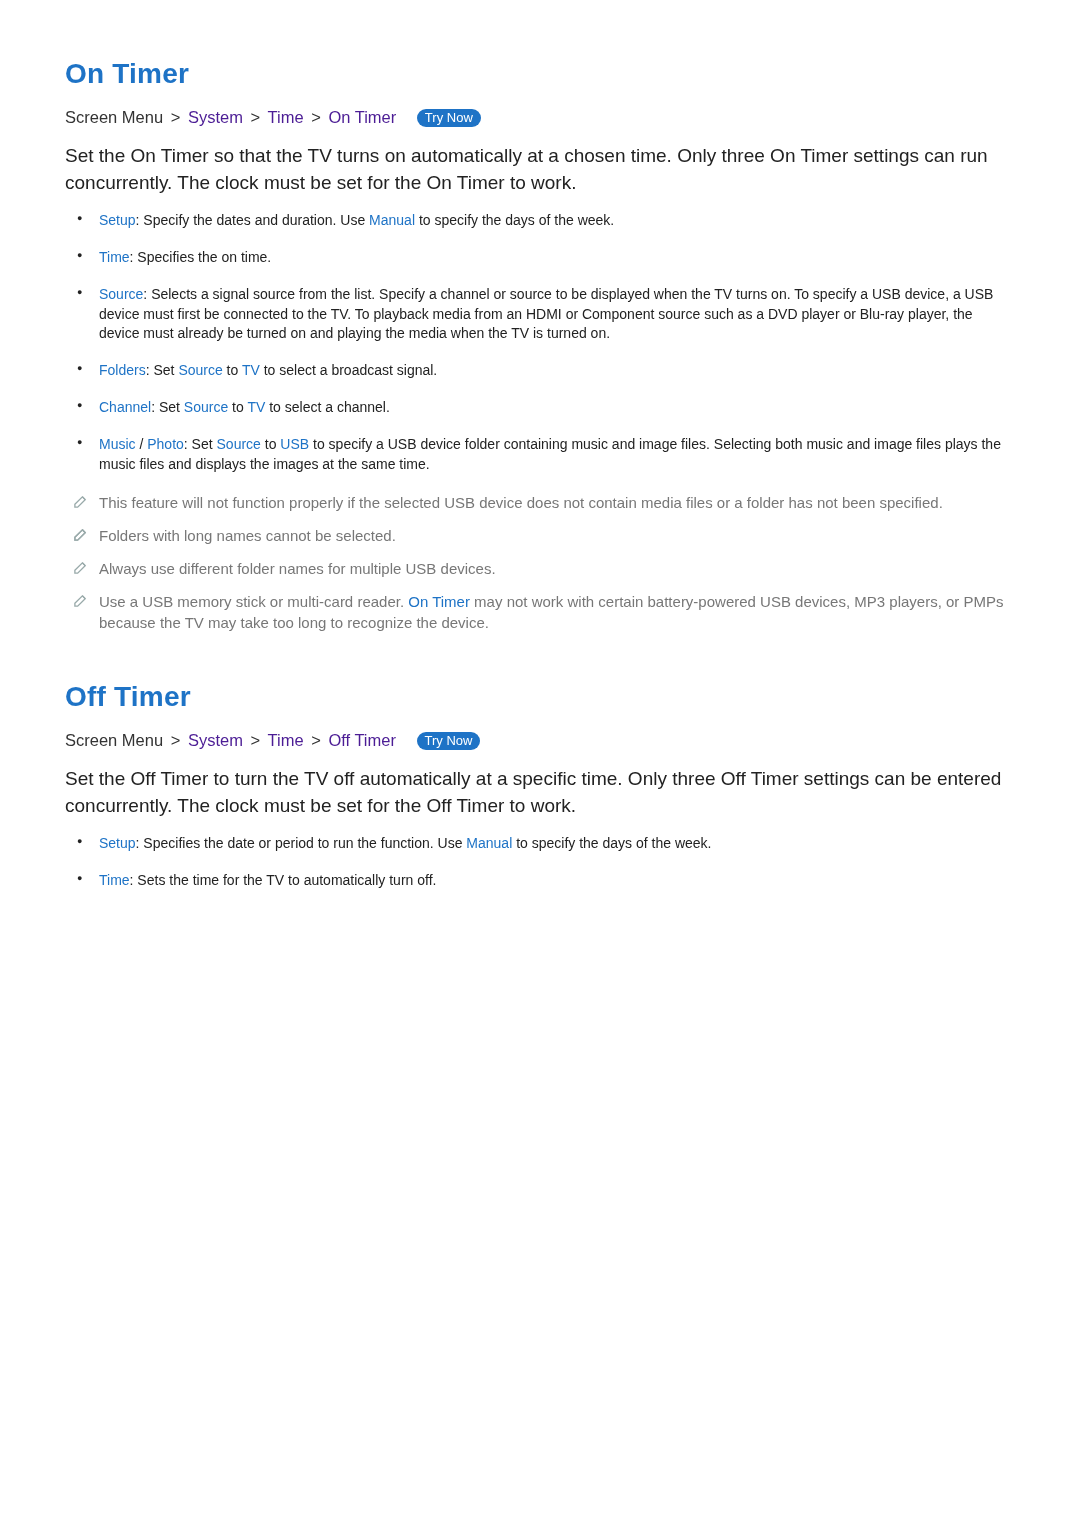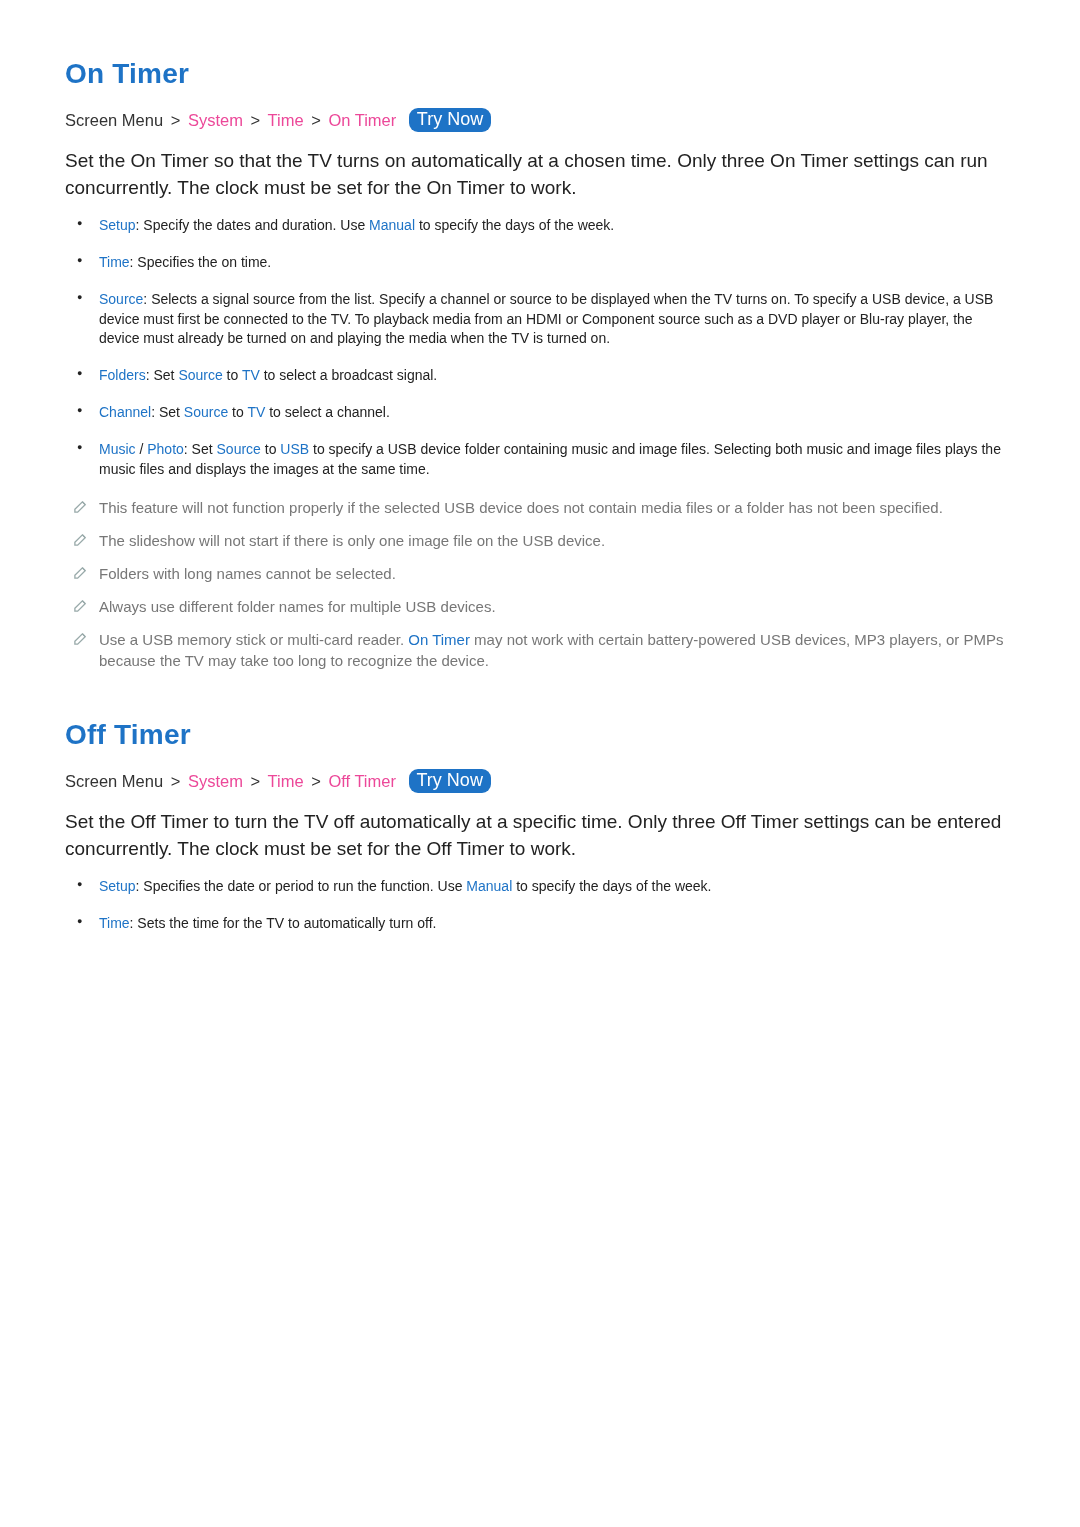--- a/index.html
+++ b/index.html
@@ -1,22 +1,22 @@
 <!DOCTYPE html>
 <html><head>
 <meta charset="utf-8">
 <style>
   * { box-sizing: border-box; margin: 0; padding: 0; }
   html, body { width: 1080px; background: #fff; font-family: Arial, Helvetica, sans-serif; color: #222; }
   .page { padding: 58px 65px 40px 65px; }
   h2.section-title { color: #1e73c6; font-size: 28px; font-weight: 600; margin-bottom: 18px; letter-spacing: 0.2px; }
   .breadcrumb { font-size: 16.5px; color: #333; margin-bottom: 16px; }
-  .breadcrumb .crumb-link { color: #ec4899; }
+  .breadcrumb .crumb-link { color: #4c1d95; }
   .breadcrumb .sep { color: #333; margin: 0 3px; }
-  .try-now { display: inline-block; background: #1e73c6; color: #fff; font-size: 18px; padding: 1px 8px 2px 8px; border-radius: 9px; margin-left: 8px; vertical-align: 1px; }
+  .try-now { display: inline-block; background: #1e73c6; color: #fff; font-size: 13px; padding: 1px 8px 2px 8px; border-radius: 9px; margin-left: 16px; vertical-align: 1px; }
   p.body { font-size: 19px; line-height: 1.42; color: #222; margin-bottom: 14px; }
   ul.bullets { list-style: none; padding-left: 34px; }
   ul.bullets > li { position: relative; font-size: 14px; line-height: 1.42; color: #222; margin-bottom: 17px; padding-left: 0; }
   ul.bullets > li::before { content: "●"; position: absolute; left: -22px; top: 1px; font-size: 9px; color: #222; }
   .kw { color: #1e73c6; }
   ul.notes { list-style: none; padding-left: 34px; margin-top: 10px; }
   ul.notes > li { position: relative; font-size: 15px; line-height: 1.4; color: #777; margin-bottom: 12px; padding-left: 0; }
   ul.notes > li .note-icon { position: absolute; left: -26px; top: 1px; }
   .note-icon svg { width: 15px; height: 15px; }
   .section-gap { height: 36px; }
@@ -68,21 +68,20 @@
             <path d="M2 11 L10 3 L13 6 L5 14 L2 14 Z" fill="none" stroke="#9aa" stroke-width="1.4"></path>
             <path d="M10 3 L13 6" stroke="#9aa" stroke-width="1.4"></path>
           </svg></span>
       <span>This feature will not function properly if the selected USB device does not contain media files or a folder has not been specified.</span>
     </li>
     <li>
       <span class="note-icon"><svg viewBox="0 0 16 16">
             <path d="M2 11 L10 3 L13 6 L5 14 L2 14 Z" fill="none" stroke="#9aa" stroke-width="1.4"></path>
             <path d="M10 3 L13 6" stroke="#9aa" stroke-width="1.4"></path>
           </svg></span>
-      <span>The slideshow will not start if there is only one image file on the USB device.</span>
     </li>
     <li>
       <span class="note-icon"><svg viewBox="0 0 16 16">
             <path d="M2 11 L10 3 L13 6 L5 14 L2 14 Z" fill="none" stroke="#9aa" stroke-width="1.4"></path>
             <path d="M10 3 L13 6" stroke="#9aa" stroke-width="1.4"></path>
           </svg></span>
       <span>Folders with long names cannot be selected.</span>
     </li>
     <li>
       <span class="note-icon"><svg viewBox="0 0 16 16">

